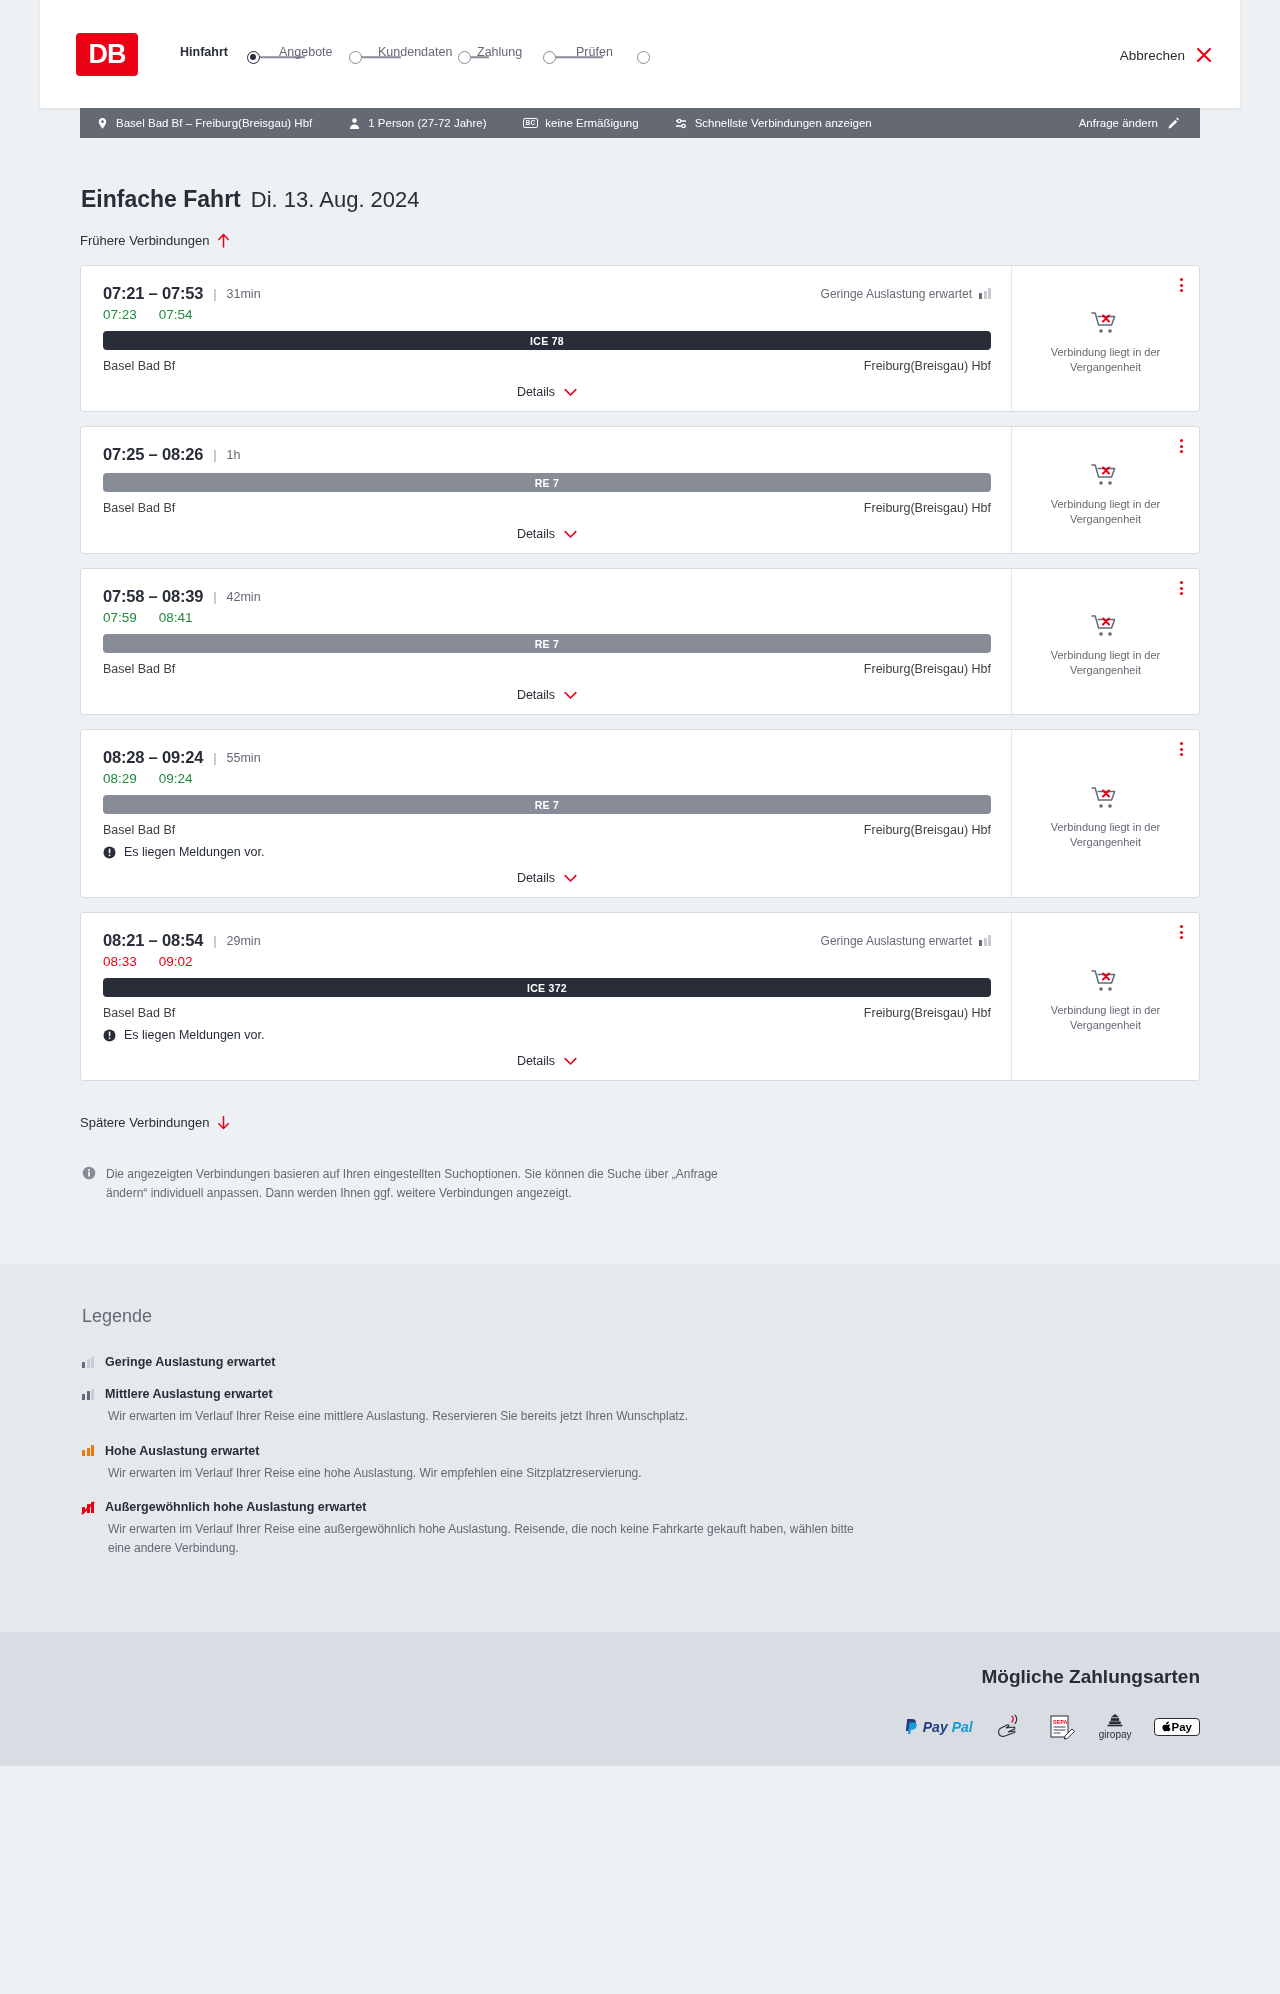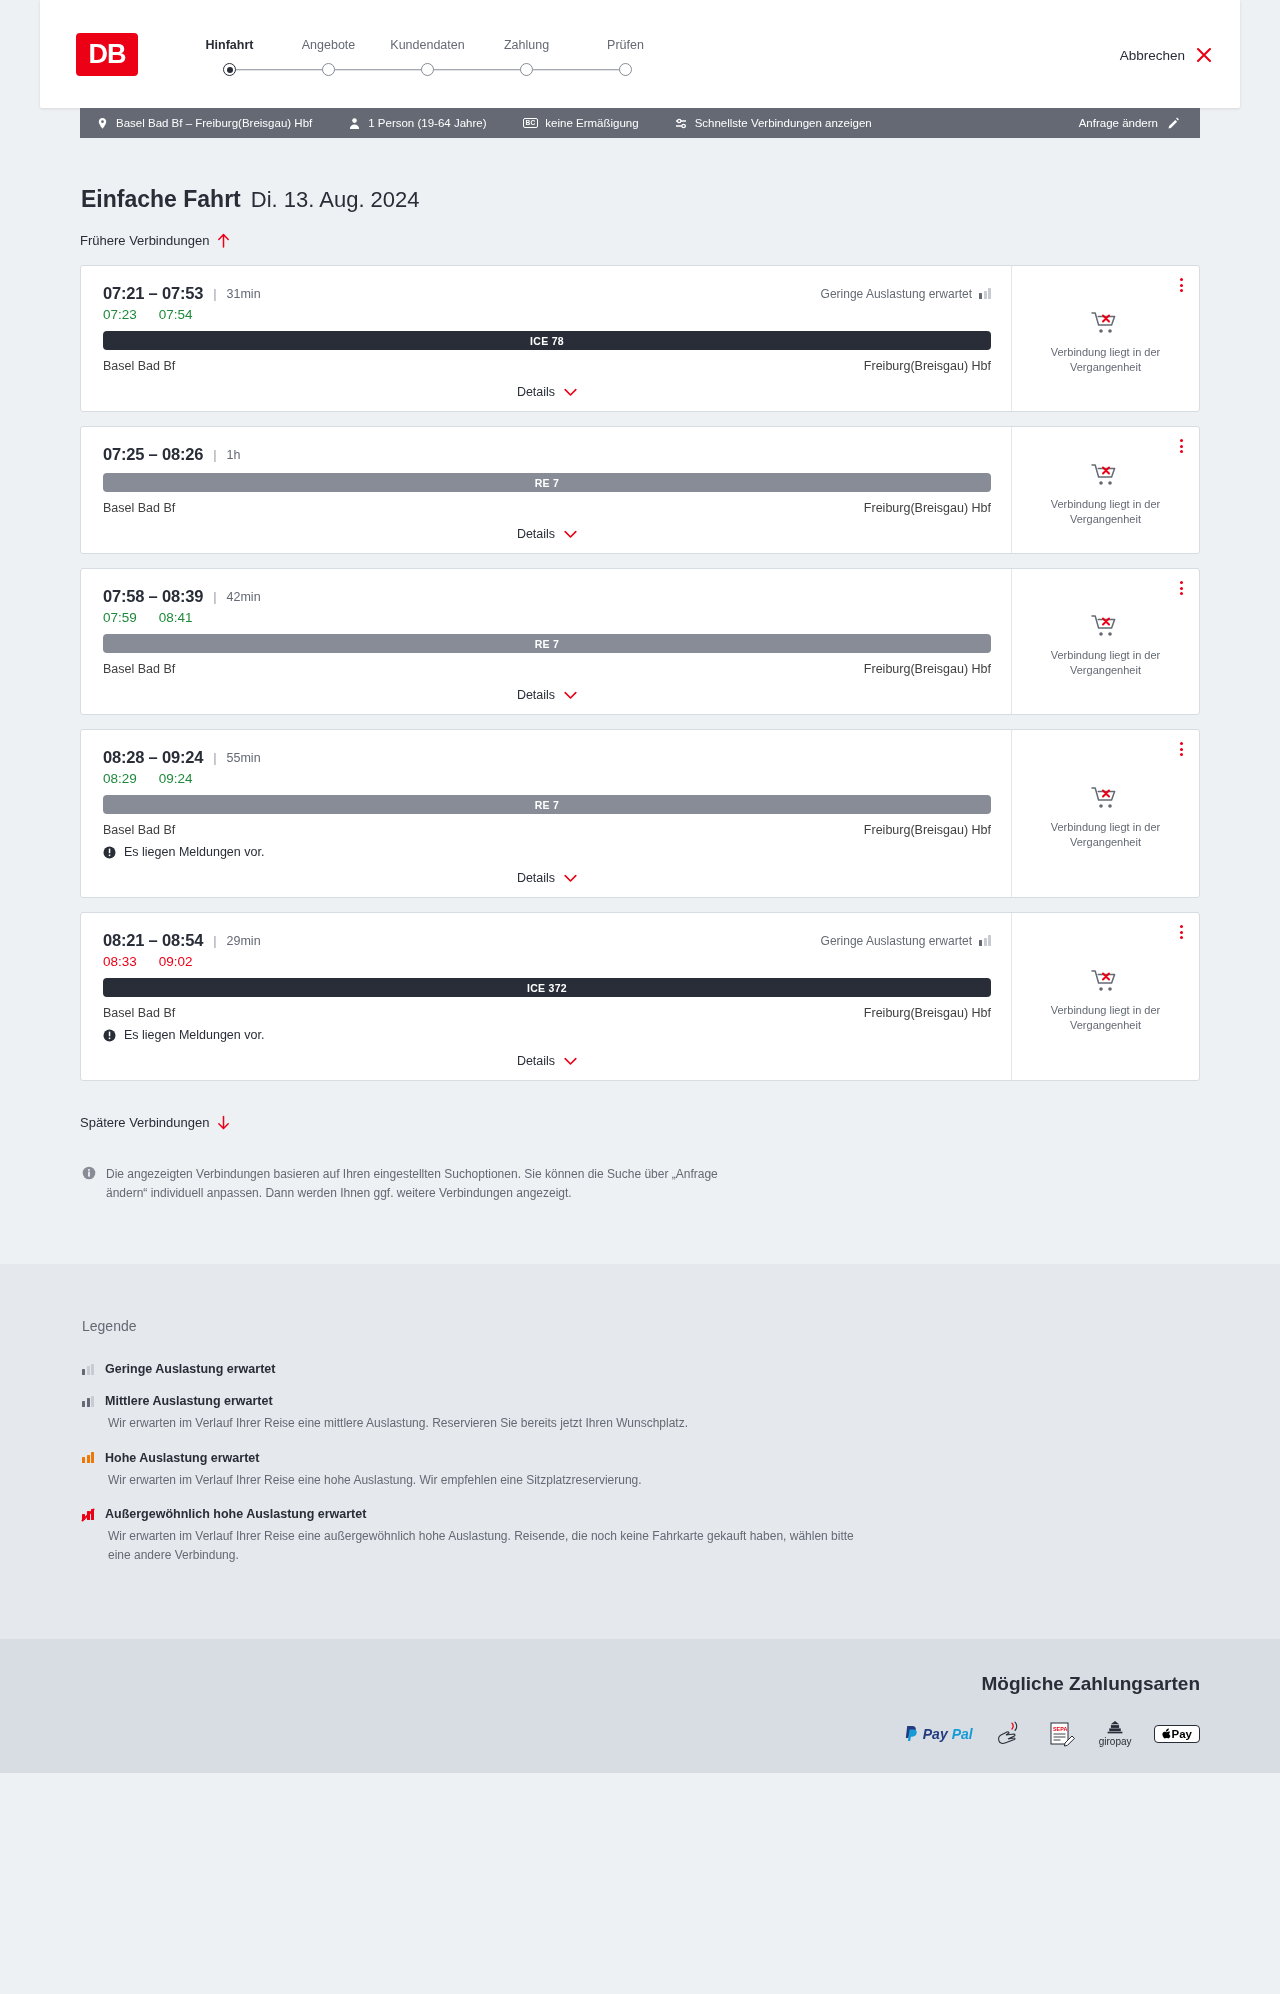--- a/index.html
+++ b/index.html
@@ -56,21 +56,21 @@
   .stepper {
     display: flex;
     align-items: flex-start;
     flex: 0 0 auto;
     position: relative;
     padding-top: 6px;
   }
   .step {
     width: 99px;
     display: flex;
-    flex-direction: column;
+    flex-direction: row;
     align-items: center;
     position: relative;
     justify-content: center;
   }
   .step-label {
     font-size: 12.5px;
     color: #646973;
     margin-bottom: 11px;
     white-space: nowrap;
   }
@@ -352,25 +352,24 @@
   .info-icon { width: 14px; height: 14px; display: block; flex: 0 0 auto; margin-top: 1px; }
 
   
   .legend-section {
     background: #e5e9ed;
     padding: 42px 0 56px 0;
     margin-top: 32px;
   }
   .legend-inner { width: 1120px; margin: 0 auto; padding-left: 2px; }
   .legend-title {
-    font-size: 14px;
+    font-size: 18px;
     color: #646973;
     font-weight: 400;
     margin-bottom: 28px;
-    margin-top: 12px;
   }
   .legend-item { margin-bottom: 18px; }
   .legend-head {
     display: flex;
     align-items: center;
     gap: 11px;
     font-size: 12.5px;
     font-weight: 700;
     color: #282d37;
   }
@@ -522,21 +521,21 @@
         <circle cx="6.5" cy="4.7" r="1.35" fill="#646973"></circle>
       </svg>
       <span>Basel Bad Bf – Freiburg(Breisgau) Hbf</span>
     </div>
 
     <div class="crit-item">
       <svg class="crit-icon" viewBox="0 0 13 13">
         <circle cx="6.5" cy="3.6" r="2.3" fill="#fff"></circle>
         <path d="M1.9 12c0-2.6 2.1-4.4 4.6-4.4s4.6 1.8 4.6 4.4z" fill="#fff"></path>
       </svg>
-      <span>1 Person (19-64 Jahre)</span>
+      <span>1 Person (27-72 Jahre)</span>
     </div>
 
     <div class="crit-item">
       <span class="crit-bc">BC</span>
       <span>keine Ermäßigung</span>
     </div>
 
     <div class="crit-item">
       <svg class="crit-icon" viewBox="0 0 13 13">
         <path d="M1 4h10 M1 9h10" stroke="#fff" stroke-width="1.3" fill="none"></path>

